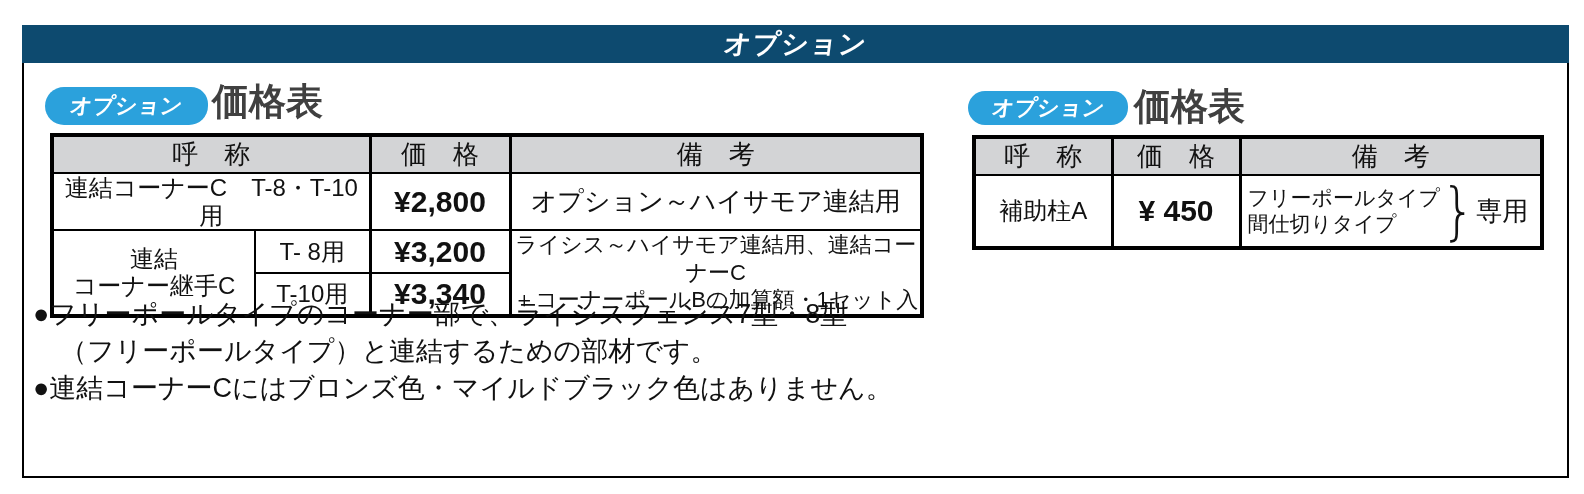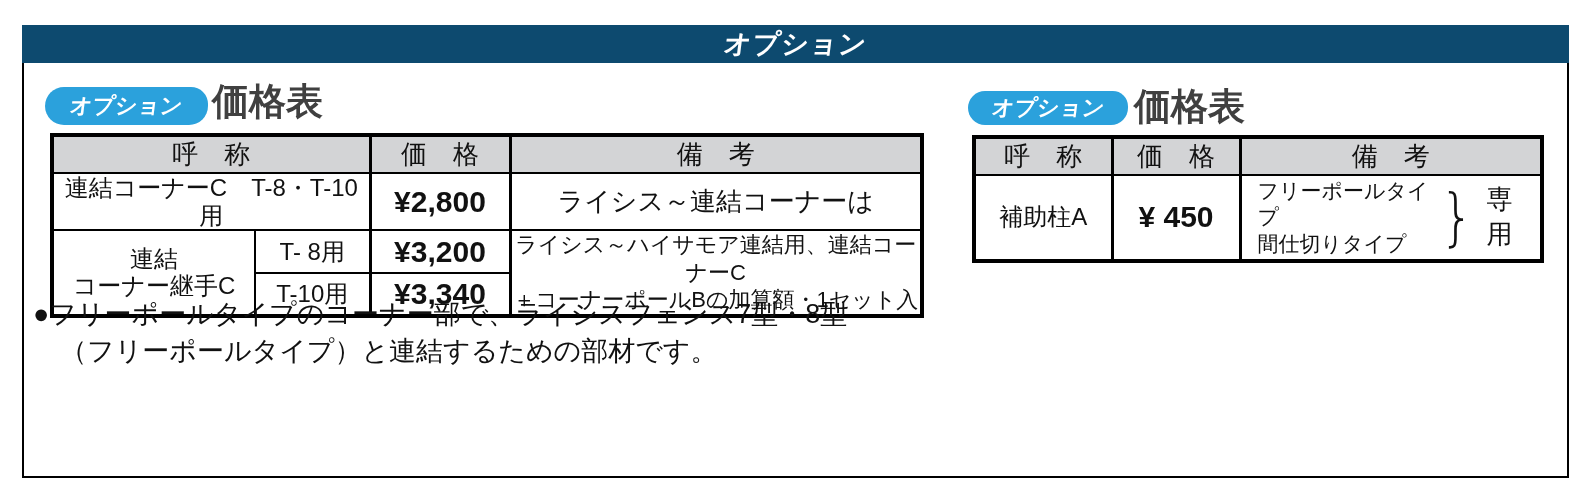--- a/index.html
+++ b/index.html
@@ -91,21 +91,21 @@
     letter-spacing: 0px;
     margin-top: 44px;
   }
   .table-left  { left: 50px;  top: 133px; width: 870px; }
   .table-right { left: 972px; top: 135px; width: 568px; }
   .pre { white-space: pre-line; }
   .small-note { font-size: 22px; line-height: 1.25; }
   .name-cell { font-size: 24px; line-height: 1.15; }
 
   
-  .brace-cell { padding: 2px 16px; }
+  .brace-cell { padding: 2px 6px; }
   .brace-wrap {
     display: flex; align-items: center; justify-content: flex-start;
     gap: 1px; height: 100%;
   }
   .brace-lines {
     font-size: 21px; line-height: 1.25; text-align: left;
     white-space: pre-line;
   }
   .brace-glyph {
     font-size: 54px; font-weight: 200; line-height: 1;
@@ -153,40 +153,41 @@
     </colgroup>
     <tbody>
         <tr style="height:37px">
       <th colspan="2">呼　称</th>
       <th class="thick-left">価　格</th>
       <th class="thick-left">備　考</th>
     </tr>
     <tr style="height:43px">
       <td colspan="2" class="name-cell">連結コーナーC　T-8・T-10用</td>
       <td class="price thick-left">¥2,800</td>
-      <td class="thick-left" style="font-size:26px">ライシス～連結コーナーは</td>
+      <td class="thick-left" style="font-size:26px">オプション～ハイサモア連結用</td>
     </tr>
     <tr style="height:40px">
       <td rowspan="2" class="name-cell pre">連結
 コーナー継手C</td>
       <td>T- 8用</td>
       <td class="price thick-left">¥3,200</td>
       <td rowspan="2" class="thick-left small-note pre">ライシス～ハイサモア連結用、連結コーナーC
 ＋コーナーポールBの加算額・1セット入</td>
     </tr>
     <tr style="height:40px">
       <td>T-10用</td>
       <td class="price thick-left">¥3,340</td>
     </tr>
   </tbody>
     </table>
 
   <div class="notes">
     <p>●フリーポールタイプのコーナー部で、ライシスフェンス7型・8型
 （フリーポールタイプ）と連結するための部材です。</p>
+    <p>●連結コーナーCにはブロンズ色・マイルドブラック色はありません。</p>
   </div>
 
   <div class="badge badge-right">
     <span class="badge-text">オプション</span>
   </div>
   <h2 class="heading heading-right">価格表</h2>
 
   <table class="table-right">
     <colgroup>
       <col style="width:138px">

